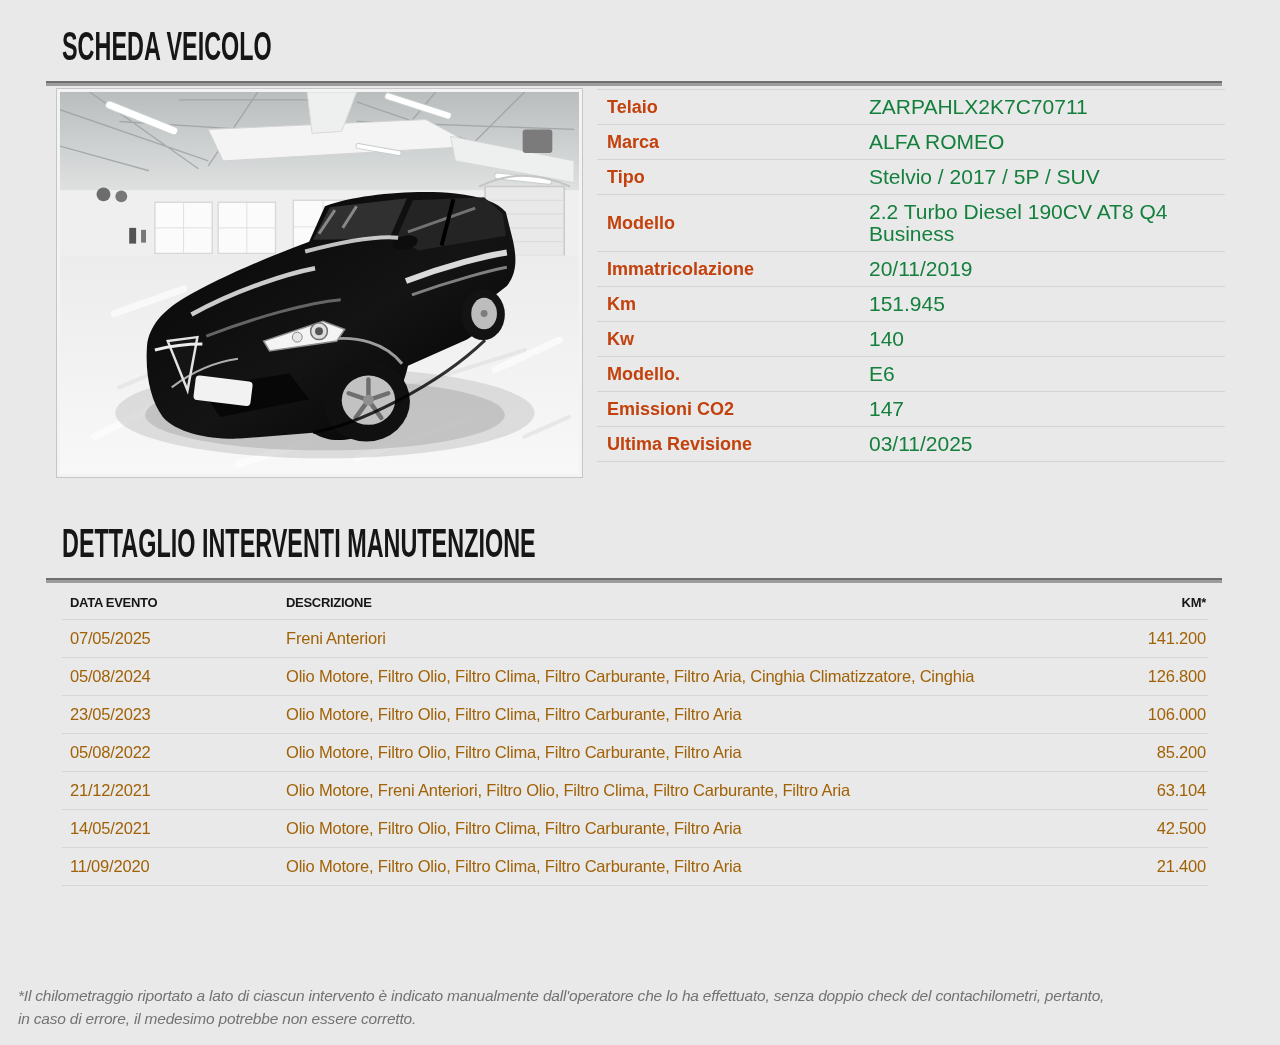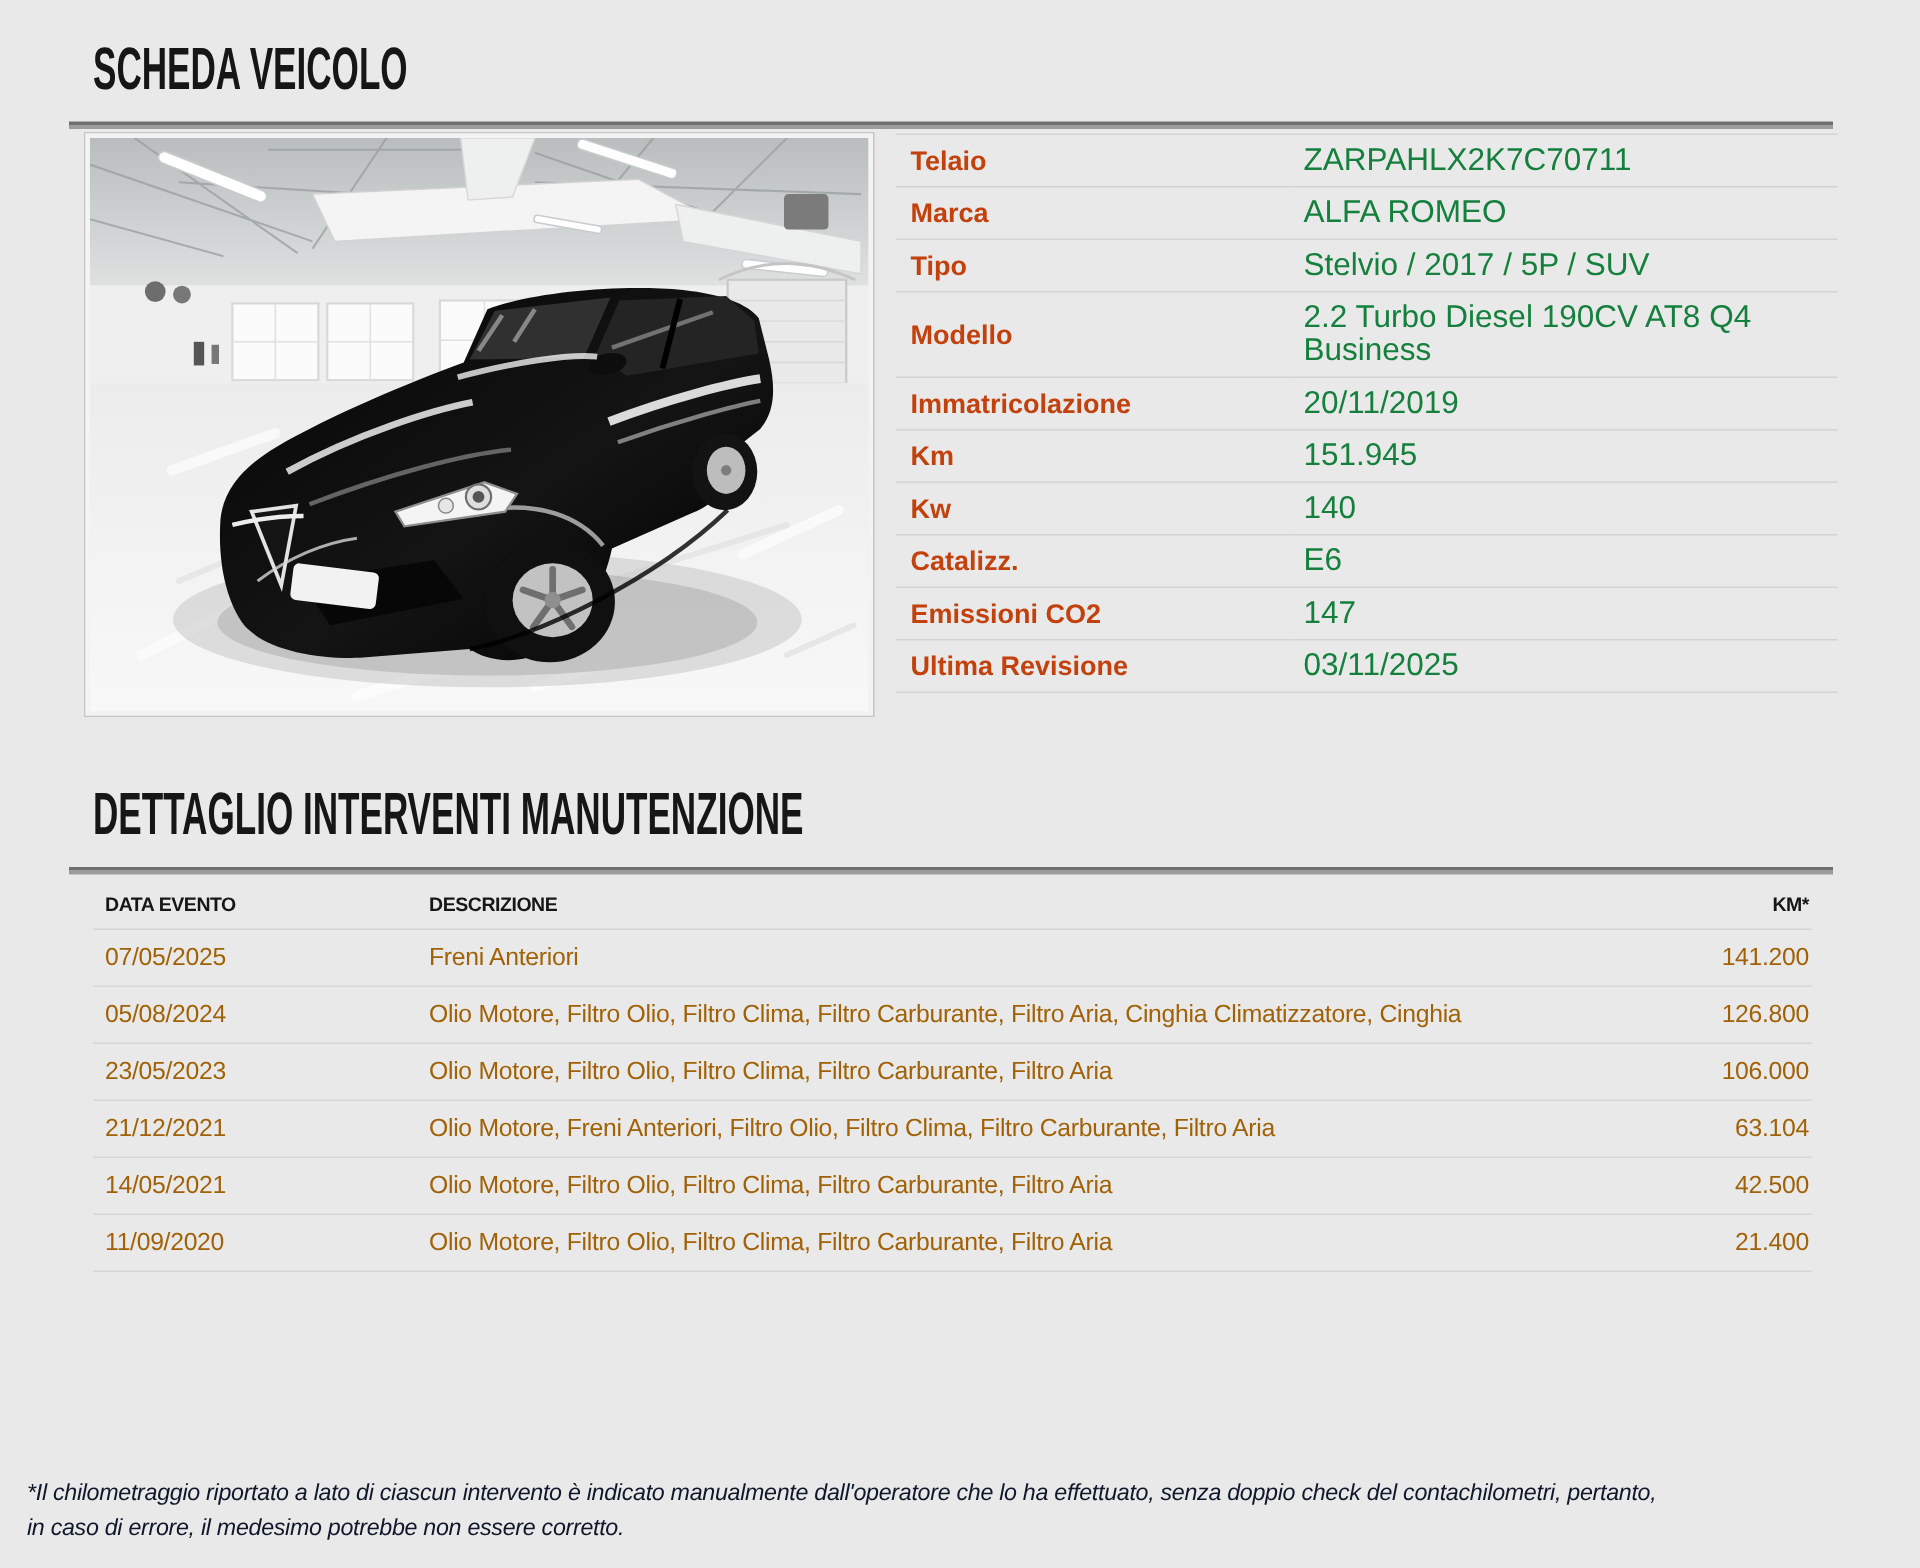--- a/index.html
+++ b/index.html
@@ -107,21 +107,21 @@
   .maint-table td.desc .desc-inner{max-width:700px;display:block;}
 
   
   .footnote{
     position:absolute;
     left:18px;
     top:984px;
     font-style:italic;
     font-size:15.5px;
     line-height:23px;
-    color:#0f172a;
+    color:#737373;
     letter-spacing:-0.2px;
   }
 </style>
 </head>
 <body>
 
 <div class="page">
 
   <h1 class="section-title">SCHEDA VEICOLO</h1>
   <div class="thick-rule"></div>
@@ -307,21 +307,21 @@
               <span class="val">151.945</span>
             </td>
           </tr>
           <tr>
             <td class="spec-label">Kw</td>
             <td class="spec-value">
               <span class="val">140</span>
             </td>
           </tr>
           <tr>
-            <td class="spec-label">Catalizz.</td>
+            <td class="spec-label">Modello.</td>
             <td class="spec-value">
               <span class="val">E6</span>
             </td>
           </tr>
           <tr>
             <td class="spec-label">Emissioni CO2</td>
             <td class="spec-value">
               <span class="val">147</span>
             </td>
           </tr>
@@ -362,20 +362,27 @@
           <td class="km">126.800</td>
         </tr>
         <tr>
           <td class="date">23/05/2023</td>
           <td class="desc">
             <span class="desc-inner">Olio Motore, Filtro Olio, Filtro Clima, Filtro Carburante, Filtro Aria</span>
           </td>
           <td class="km">106.000</td>
         </tr>
         <tr>
+          <td class="date">05/08/2022</td>
+          <td class="desc">
+            <span class="desc-inner">Olio Motore, Filtro Olio, Filtro Clima, Filtro Carburante, Filtro Aria</span>
+          </td>
+          <td class="km">85.200</td>
+        </tr>
+        <tr>
           <td class="date">21/12/2021</td>
           <td class="desc">
             <span class="desc-inner">Olio Motore, Freni Anteriori, Filtro Olio, Filtro Clima, Filtro Carburante, Filtro Aria</span>
           </td>
           <td class="km">63.104</td>
         </tr>
         <tr>
           <td class="date">14/05/2021</td>
           <td class="desc">
             <span class="desc-inner">Olio Motore, Filtro Olio, Filtro Clima, Filtro Carburante, Filtro Aria</span>

